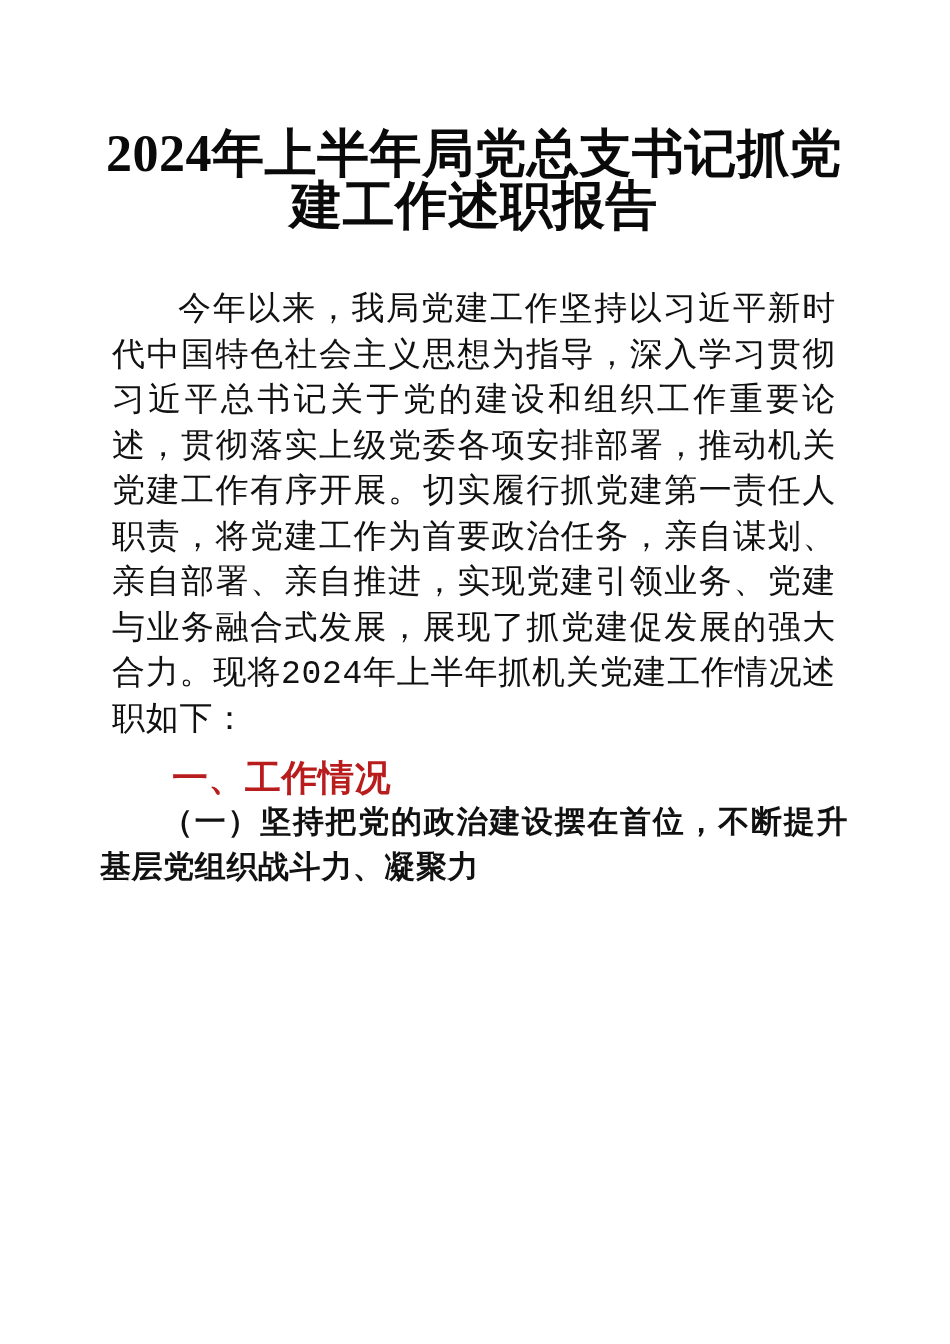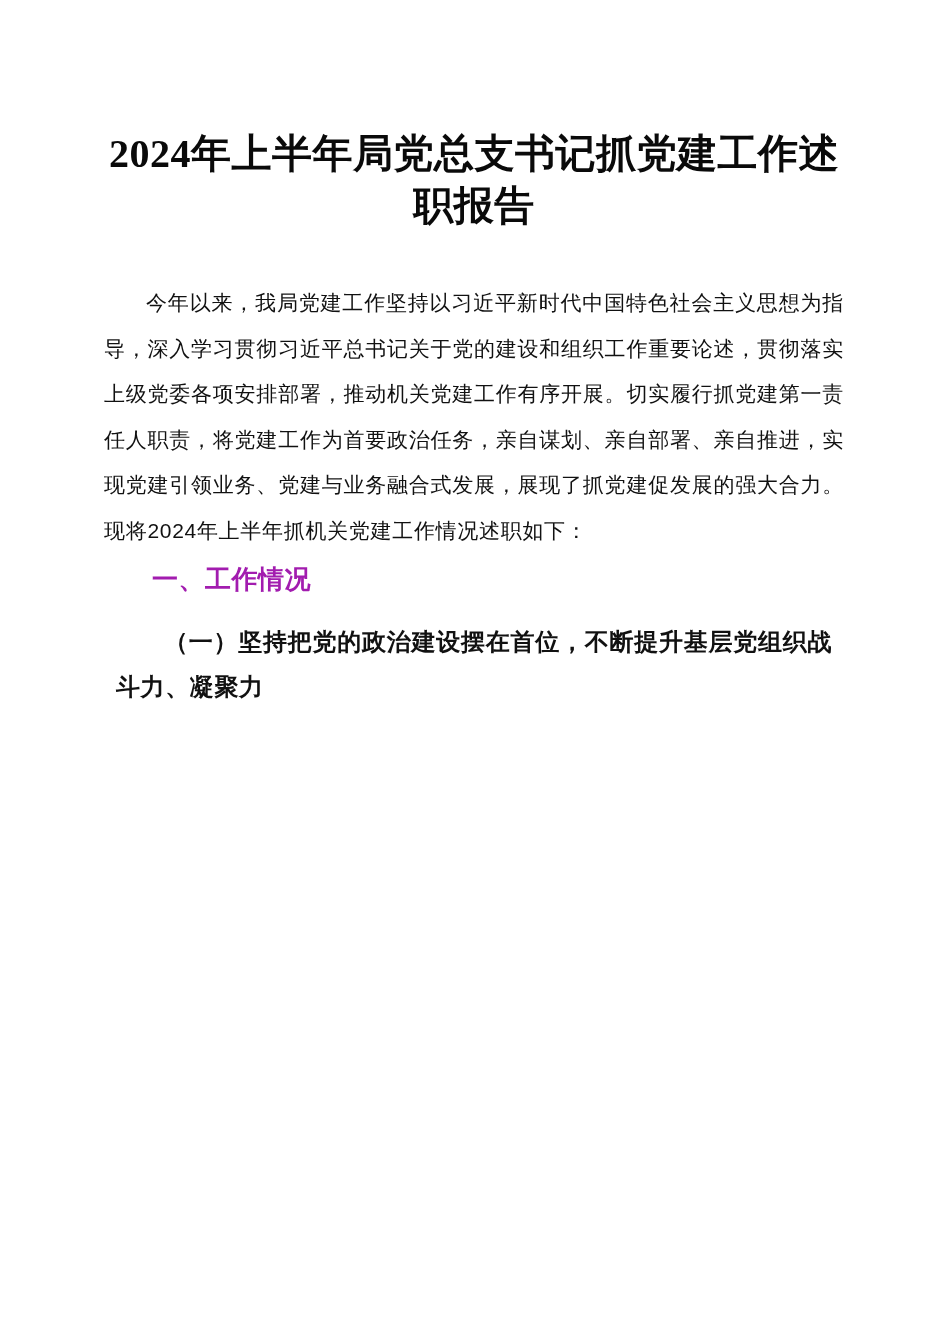--- a/index.html
+++ b/index.html
@@ -24,68 +24,68 @@
     top: 0;
     width: 748px;
   }
 
   
   .doc-title {
     margin: 0;
     padding: 0;
     font-family: "Liberation Serif", "DejaVu Serif", serif;
     font-weight: 700;
-    font-size: 40px;
+    font-size: 52px;
     line-height: 52px;
     color: #0a0a0a;
     text-align: center;
     letter-spacing: 0.5px;
     padding-top: 128px;
   }
 
   
   .title-gap {
     height: 44px;
   }
 
   
   .para {
-    margin: 4px;
+    margin: 12px;
     padding: 0;
-    font-family: Liberation Sans, sans-serif;
-    font-size: 21px;
+    font-family: Liberation Mono, monospace;
+    font-size: 33px;
     line-height: 45.5px;
     color: #111111;
     text-align: justify;
     text-justify: inter-ideograph;
     text-indent: 2em;
     letter-spacing: 0.7px;
     word-break: break-all;
   }
 
   
   .heading-1 {
     margin: 0;
     padding: 0;
     font-family: "Liberation Sans", "DejaVu Sans", sans-serif;
     font-weight: 700;
-    font-size: 26px;
+    font-size: 36px;
     line-height: 45.5px;
-    color: #a21caf;
+    color: #b91c1c;
     text-indent: 2em;
     letter-spacing: 0.5px;
   }
 
   
   .heading-2 {
-    margin: 16px;
+    margin: 0;
     padding: 0;
-    font-family: Liberation Sans, sans-serif;
+    font-family: Liberation Mono, monospace;
     font-weight: 700;
-    font-size: 24px;
+    font-size: 31px;
     line-height: 45.5px;
     color: #111111;
     text-align: justify;
     text-justify: inter-ideograph;
     text-indent: 2em;
     letter-spacing: 0.6px;
     word-break: break-all;
   }
 
   

